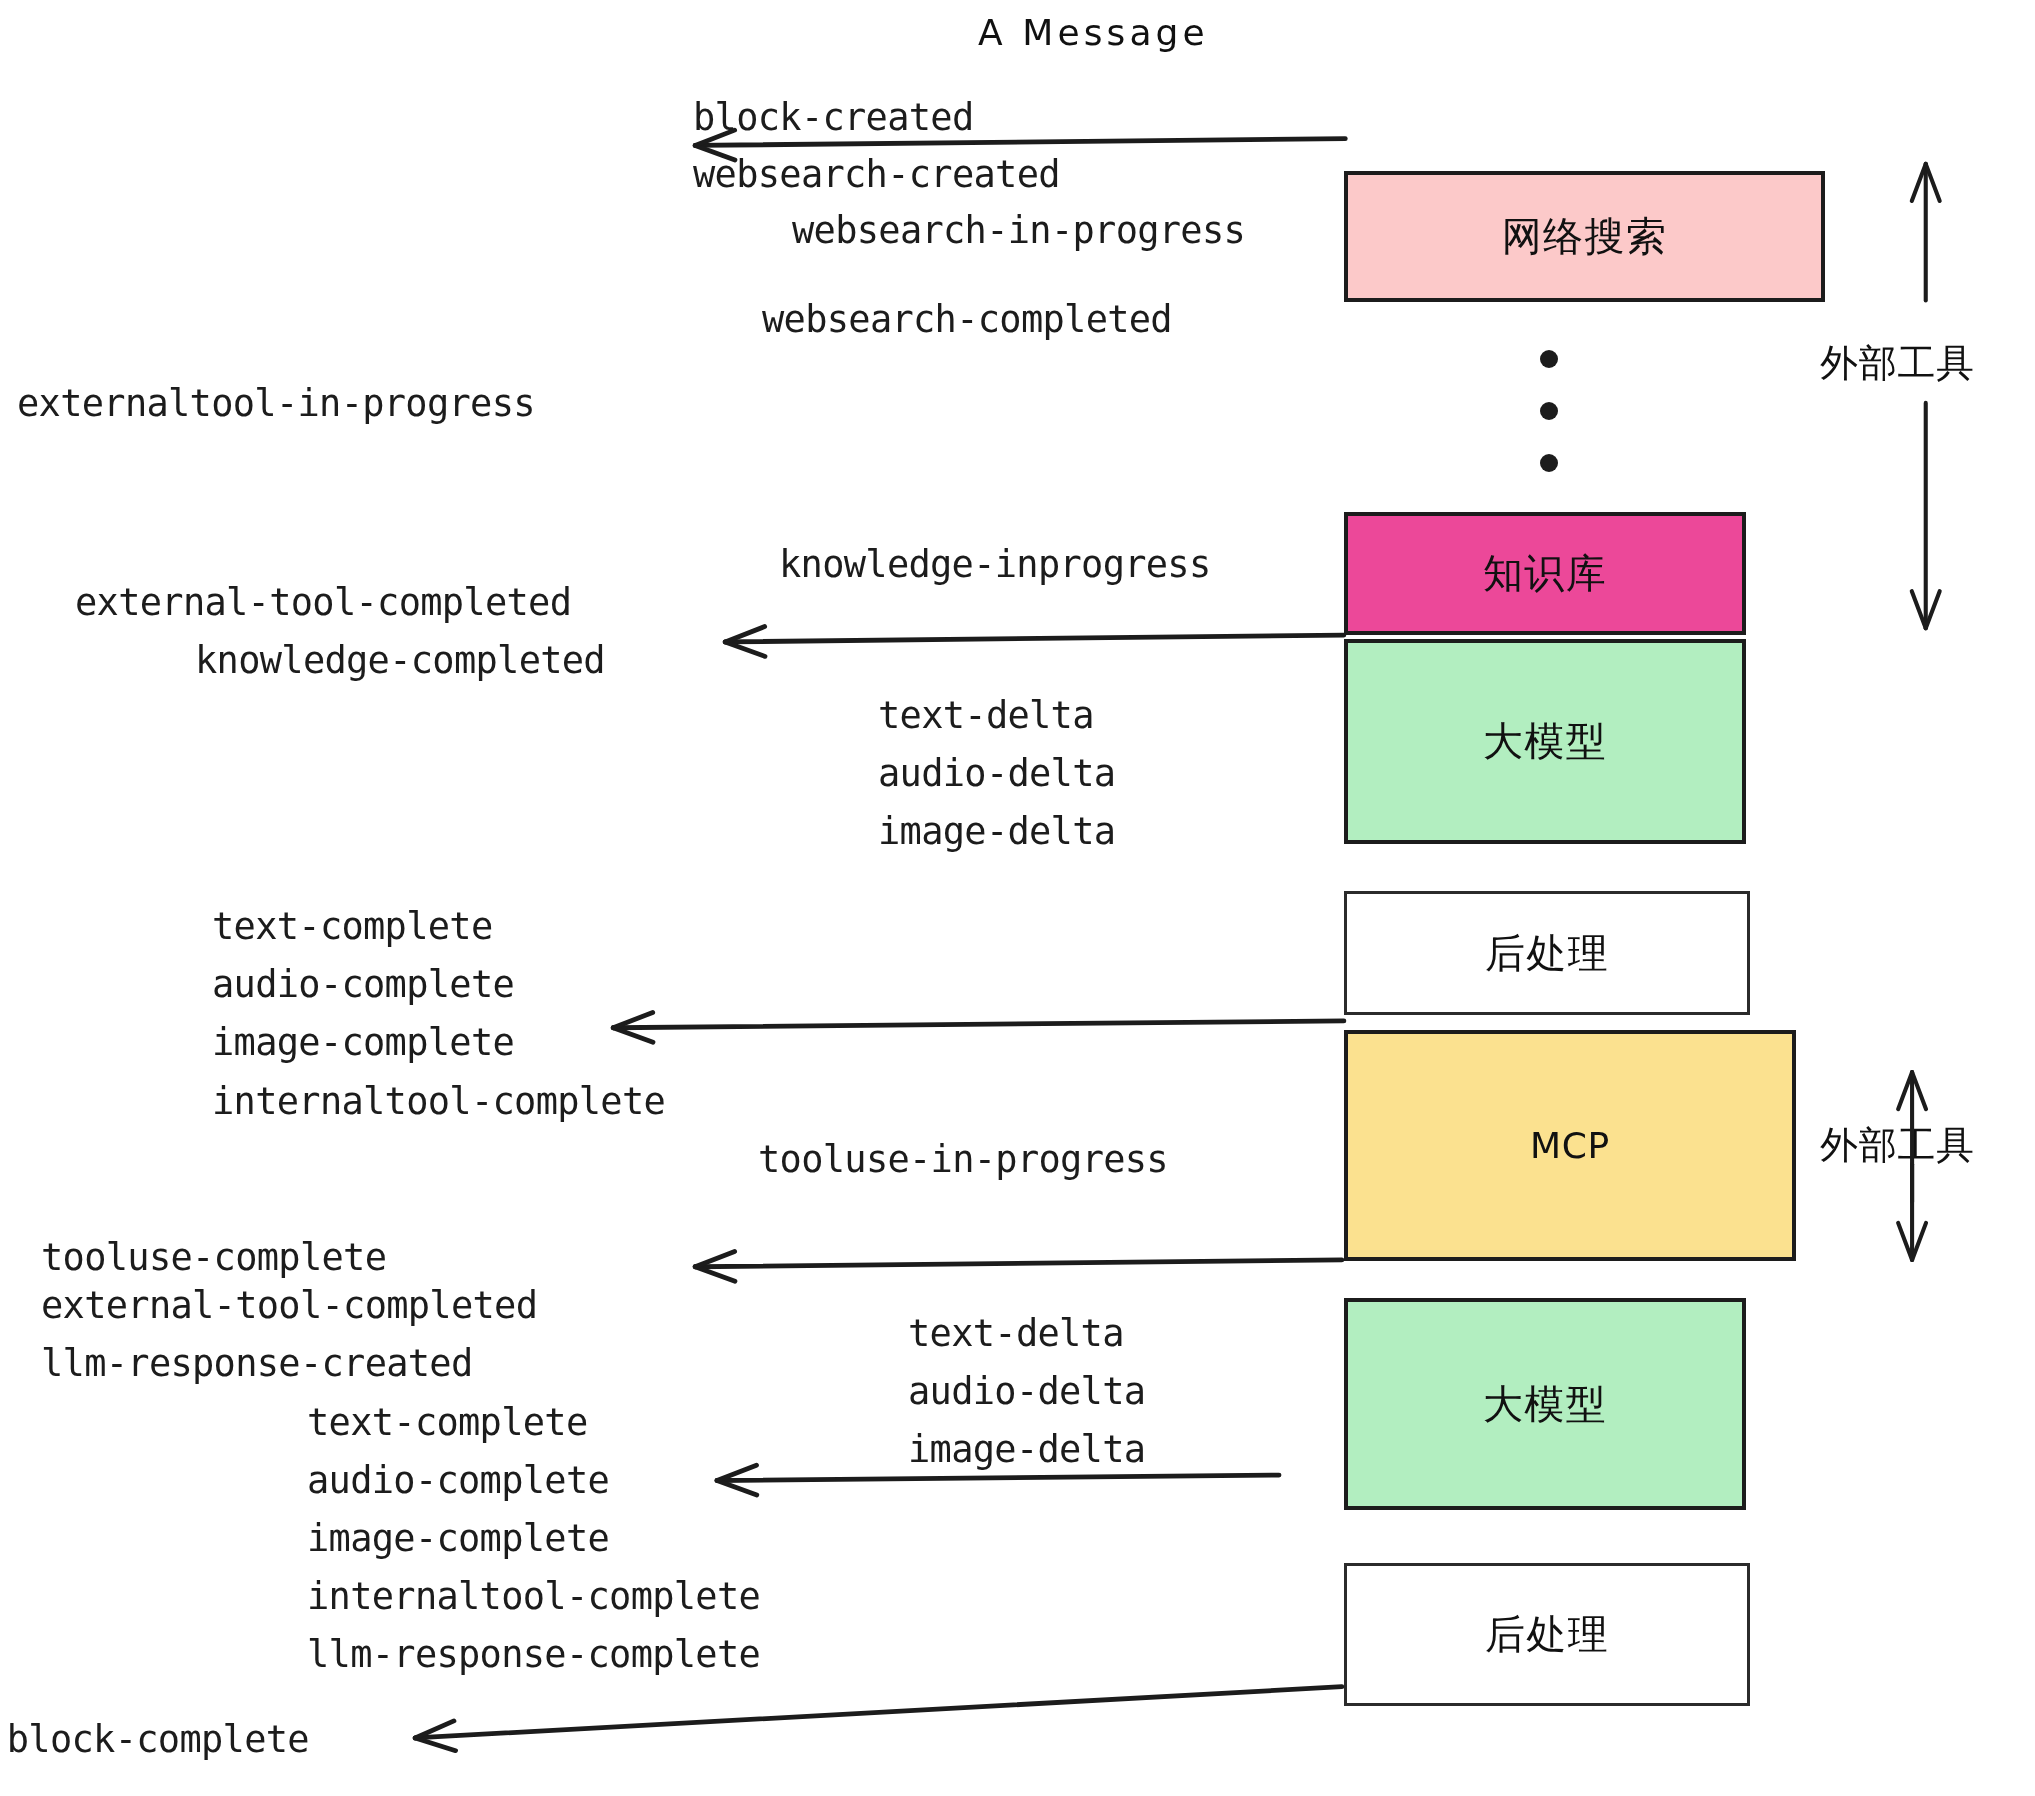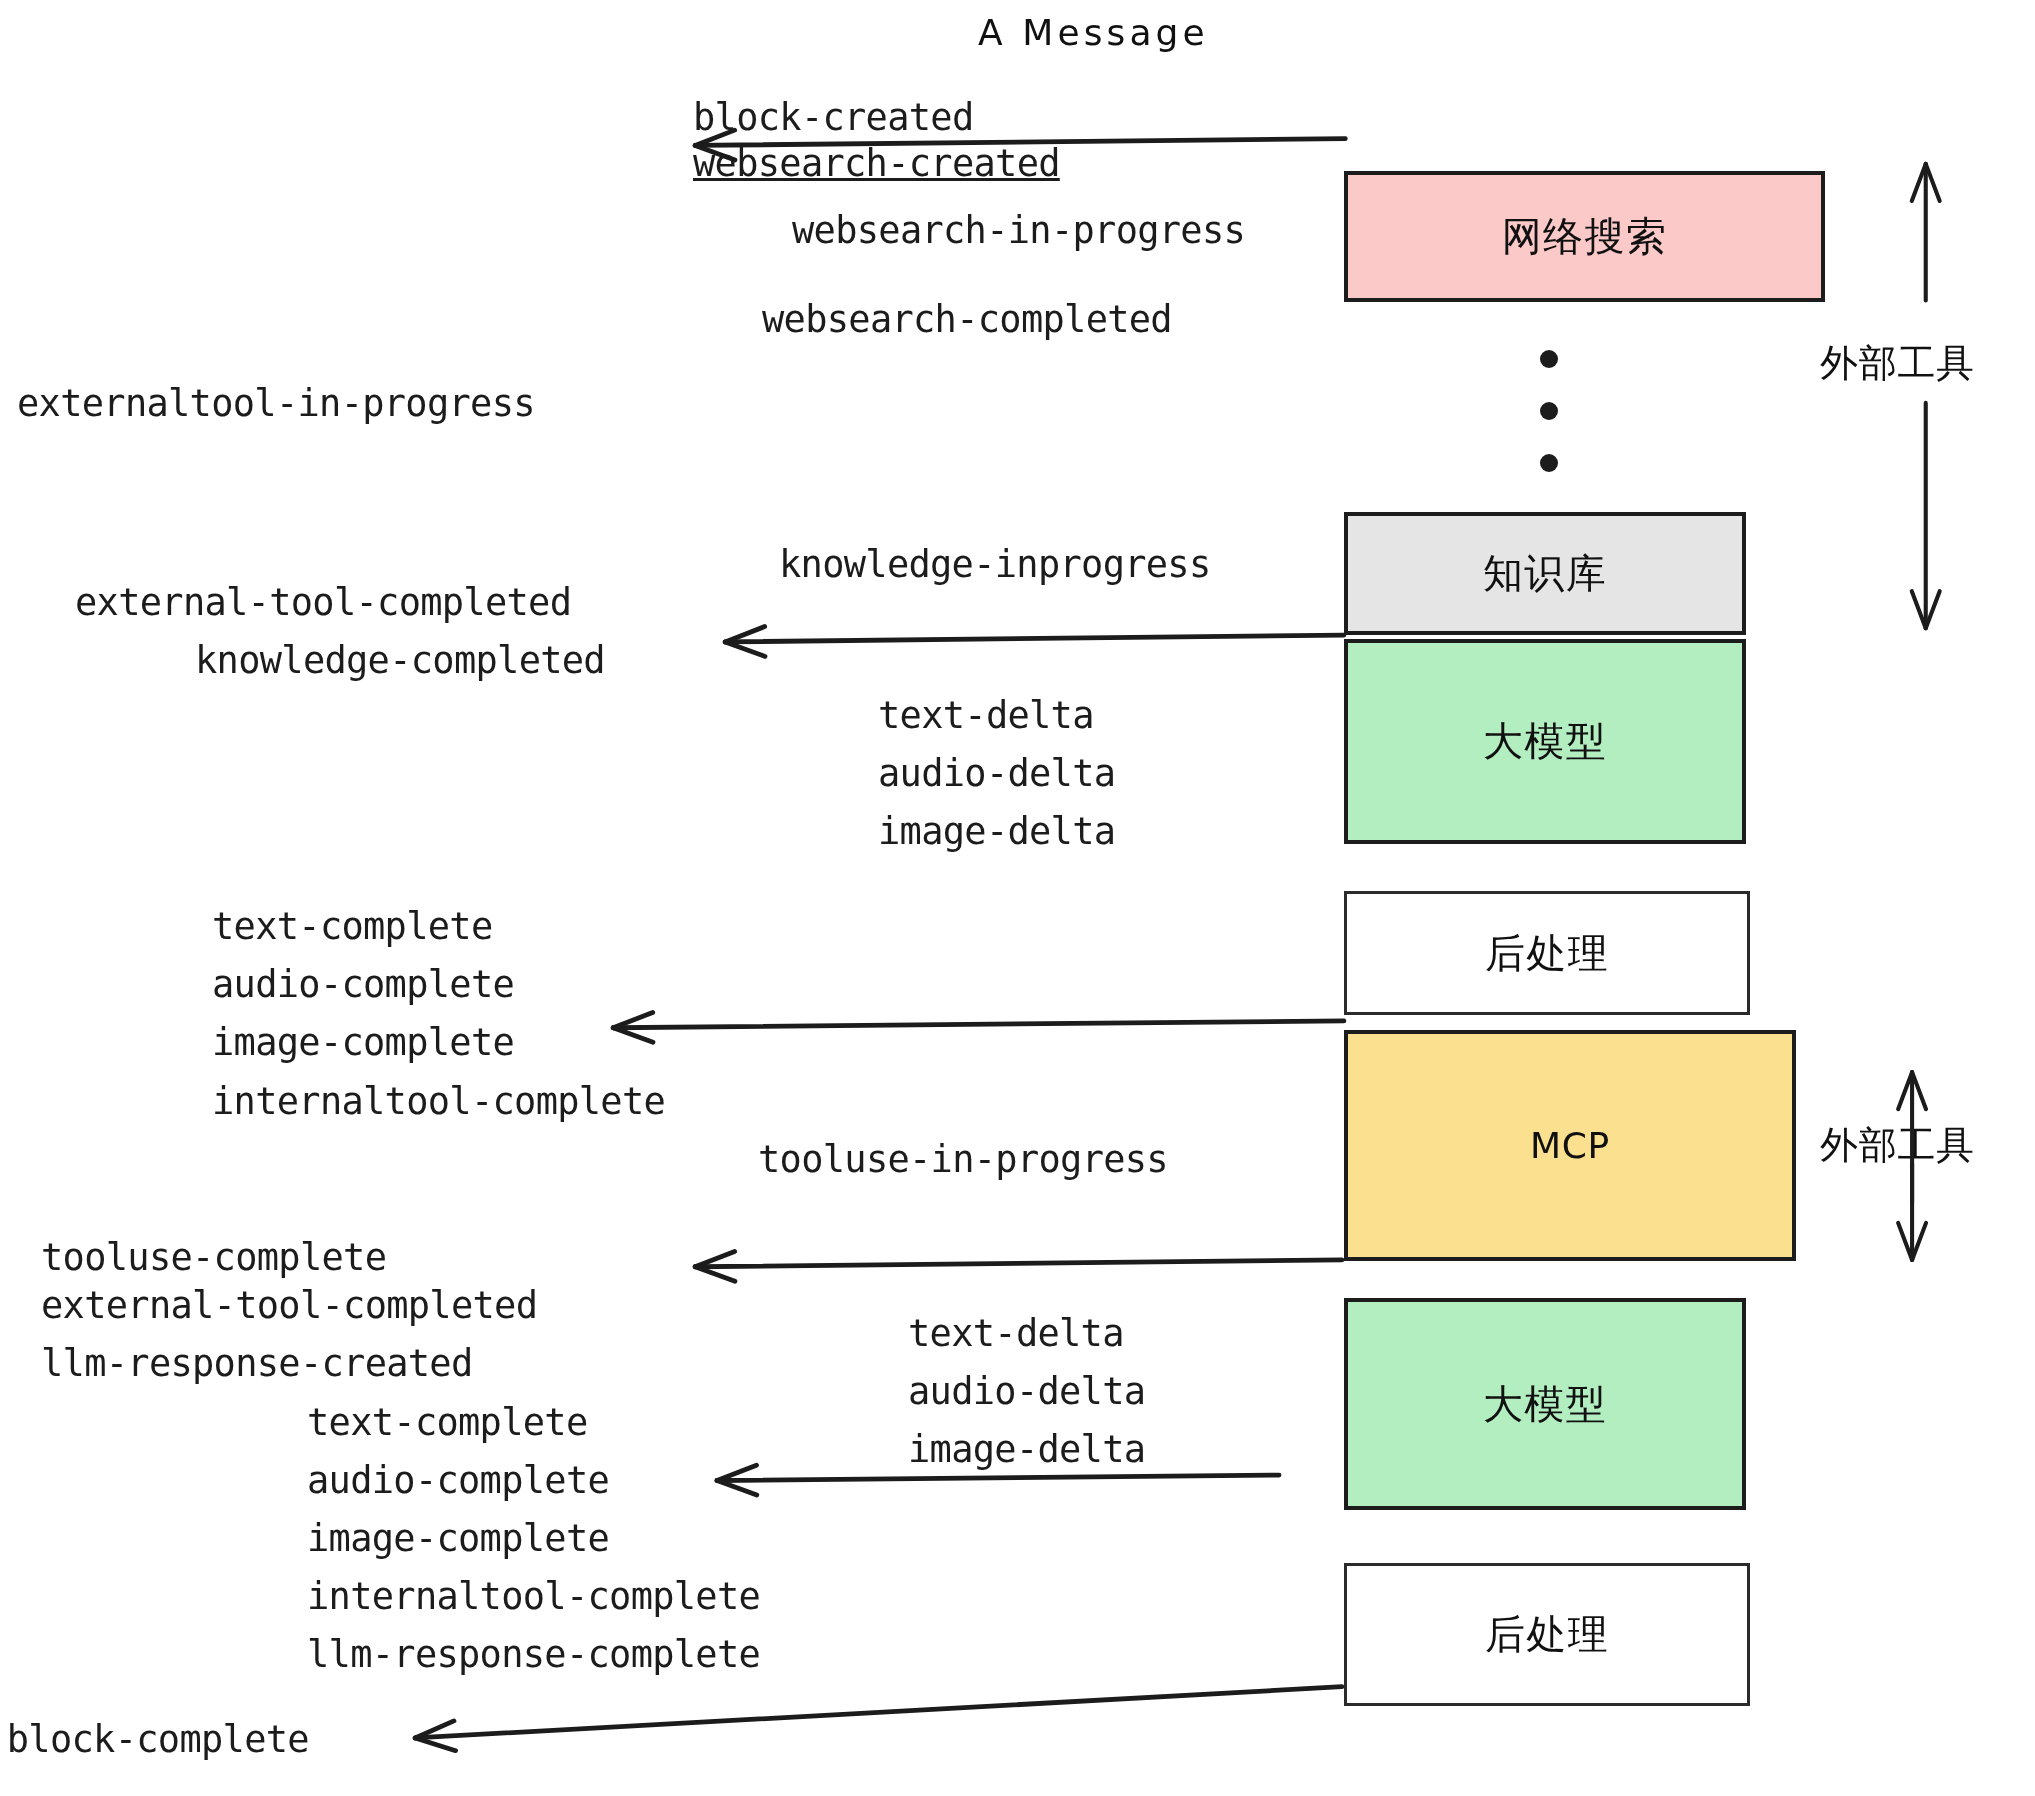--- a/index.html
+++ b/index.html
@@ -70,21 +70,21 @@
 </style>
 </head>
 <body>
 
 <div id="stage">
 
   <div class="title" style="left:978px; top:12.3px;">A Message</div>
 
   <div id="events-layer">
       <div class="evt" style="left: 693px; top: 99px;">block-created</div>
-      <div class="evt" style="left: 693px; top: 145px; text-decoration: underline;">websearch-created</div>
+      <div class="evt" style="left: 693px; top: 156px;">websearch-created</div>
       <div class="evt" style="left: 792px; top: 212px;">websearch-in-progress</div>
       <div class="evt" style="left: 762px; top: 301px;">websearch-completed</div>
       <div class="evt" style="left: 17px; top: 385px;">externaltool-in-progress</div>
       <div class="evt" style="left: 779px; top: 546px;">knowledge-inprogress</div>
       <div class="evt" style="left: 75px; top: 584px;">external-tool-completed</div>
       <div class="evt" style="left: 195px; top: 642px;">knowledge-completed</div>
       <div class="evt" style="left: 878px; top: 697px;">text-delta</div>
       <div class="evt" style="left: 878px; top: 755px;">audio-delta</div>
       <div class="evt" style="left: 878px; top: 813px;">image-delta</div>
       <div class="evt" style="left: 212px; top: 908px;">text-complete</div>
@@ -100,21 +100,21 @@
       <div class="evt" style="left: 908px; top: 1431px;">image-delta</div>
       <div class="evt" style="left: 307px; top: 1404px;">text-complete</div>
       <div class="evt" style="left: 307px; top: 1462px;">audio-complete</div>
       <div class="evt" style="left: 307px; top: 1520px;">image-complete</div>
       <div class="evt" style="left: 307px; top: 1578px;">internaltool-complete</div>
       <div class="evt" style="left: 307px; top: 1636px;">llm-response-complete</div>
       <div class="evt" style="left: 6.8px; top: 1721px;">block-complete</div>
     </div>
   <div id="nodes-layer">
       <div class="node" style="left: 1344px; top: 171px; width: 481px; height: 131px; background: rgb(252, 201, 201); border-color: rgb(28, 28, 28);">网络搜索</div>
-      <div class="node" style="left: 1344px; top: 512px; width: 402px; height: 123px; background: #e5e5e5; border-color: rgb(28, 28, 28);">知识库</div>
+      <div class="node" style="left: 1344px; top: 512px; width: 402px; height: 123px; background: #ec4899; border-color: rgb(28, 28, 28);">知识库</div>
       <div class="node" style="left: 1344px; top: 639px; width: 402px; height: 205px; background: rgb(178, 238, 192); border-color: rgb(28, 28, 28);">大模型</div>
       <div class="node thin" style="left: 1344px; top: 891px; width: 406px; height: 124px; background: rgb(255, 255, 255); border-color: rgb(43, 43, 43);">后处理</div>
       <div class="node latin" style="left: 1344px; top: 1030px; width: 452px; height: 231px; background: rgb(251, 225, 143); border-color: rgb(28, 28, 28);">MCP</div>
       <div class="node" style="left: 1344px; top: 1298px; width: 402px; height: 212px; background: rgb(178, 238, 192); border-color: rgb(28, 28, 28);">大模型</div>
       <div class="node thin" style="left: 1344px; top: 1563px; width: 406px; height: 143px; background: rgb(255, 255, 255); border-color: rgb(43, 43, 43);">后处理</div>
     </div>
   <div id="groups-layer">
       <div class="grouplabel" style="left: 1820px; top: 338px;">外部工具</div>
       <div class="grouplabel" style="left: 1820px; top: 1120px;">外部工具</div>
     </div>

